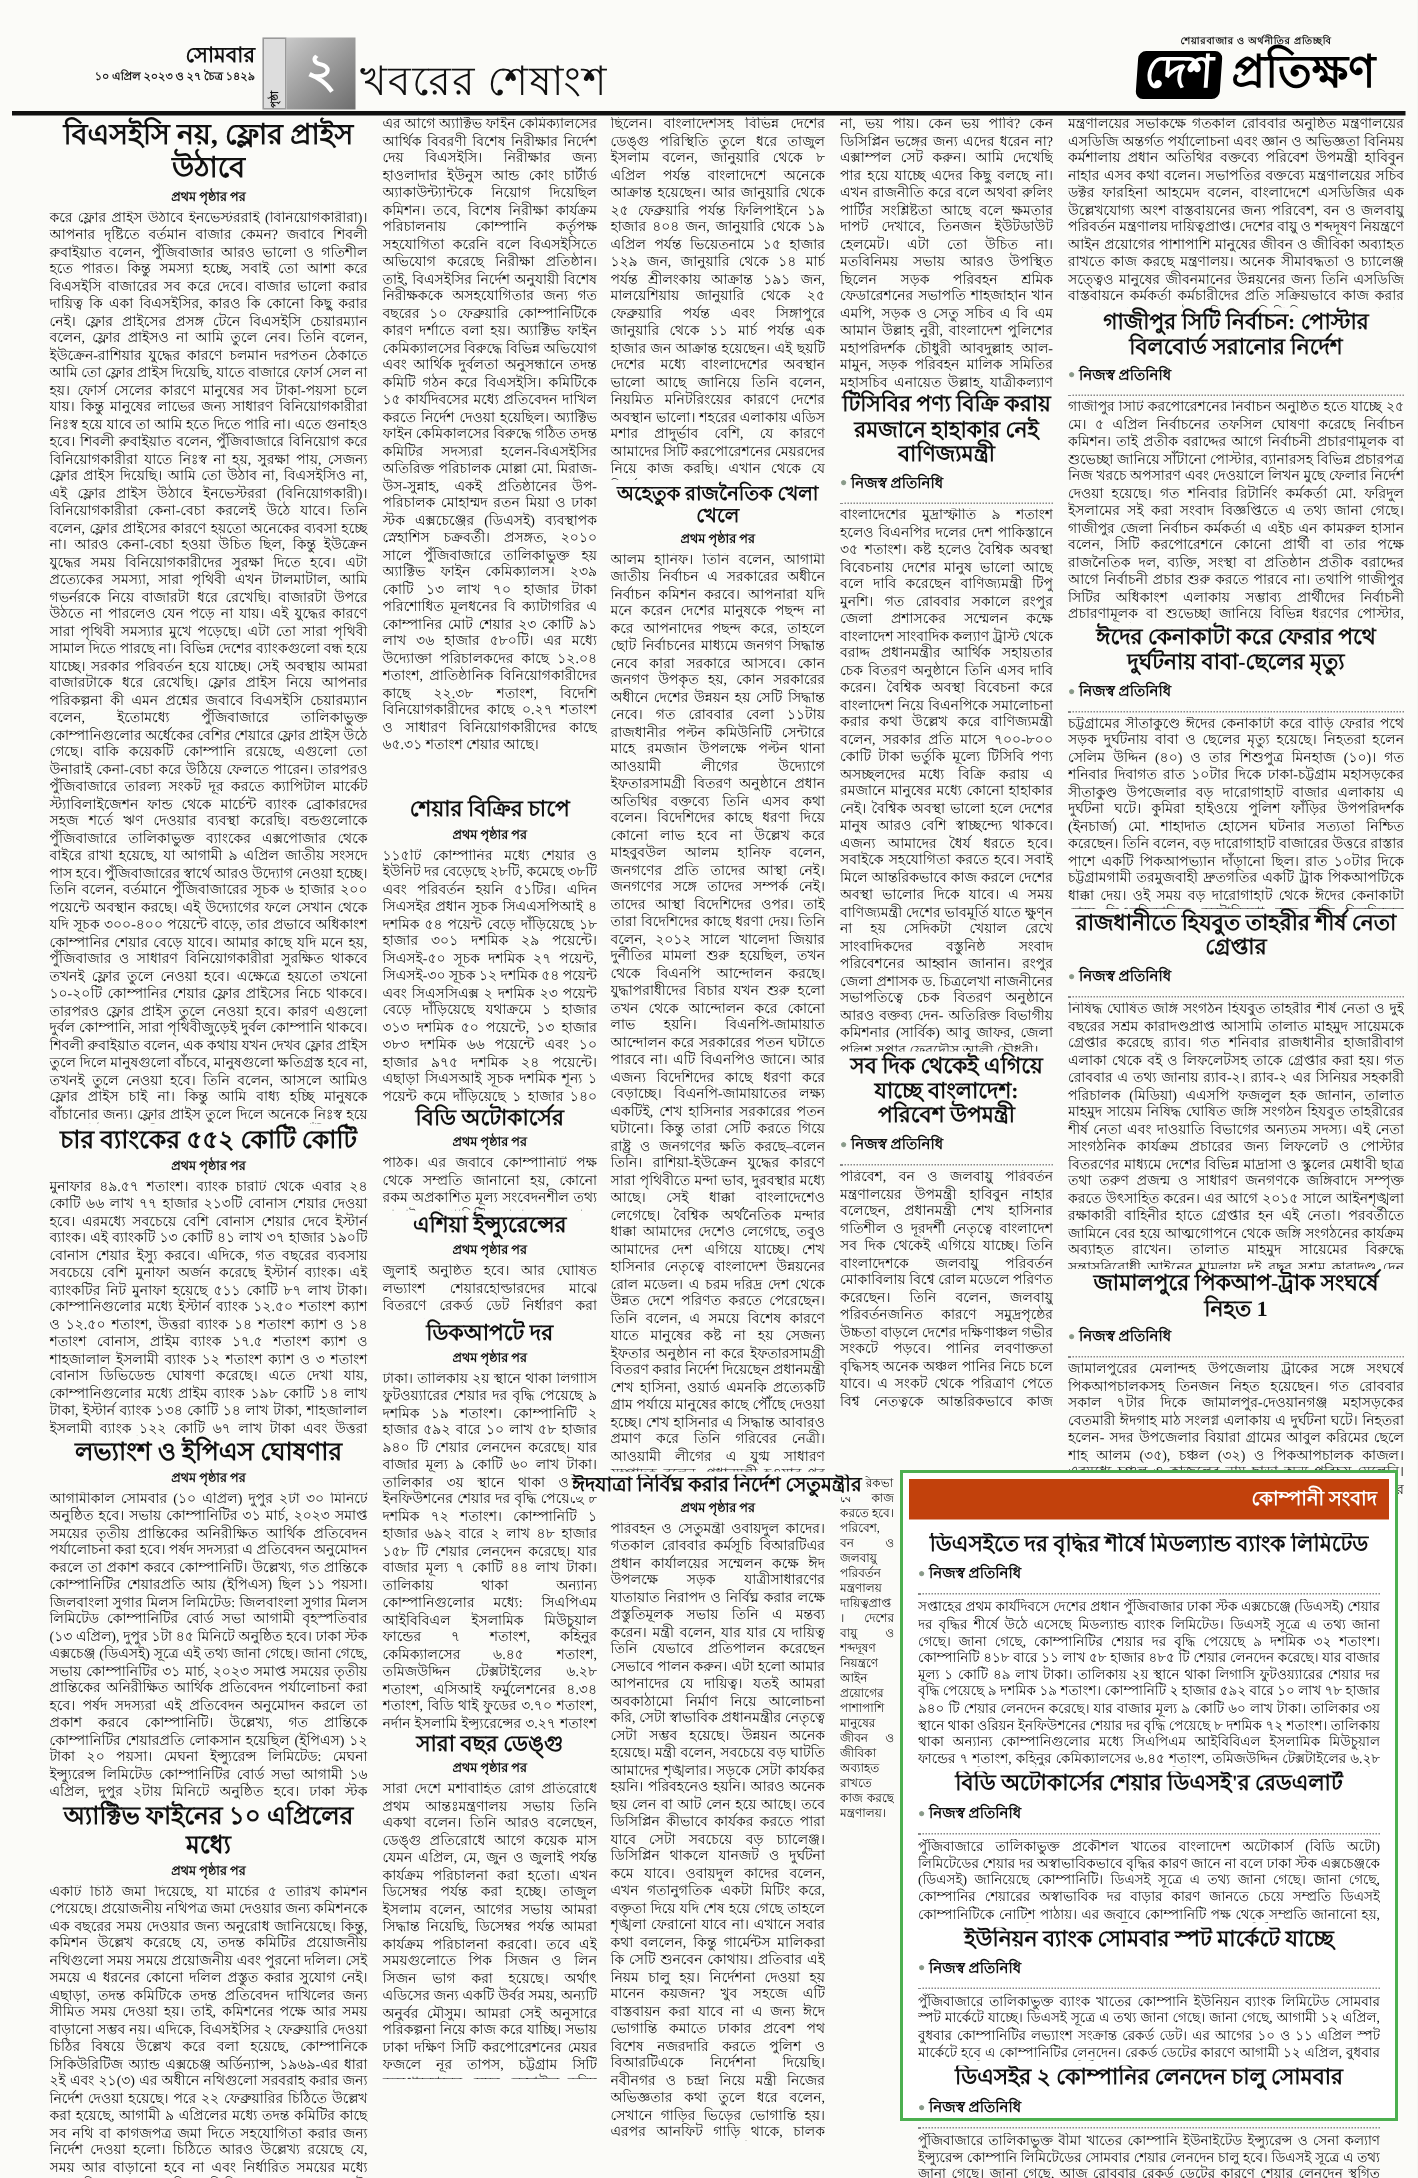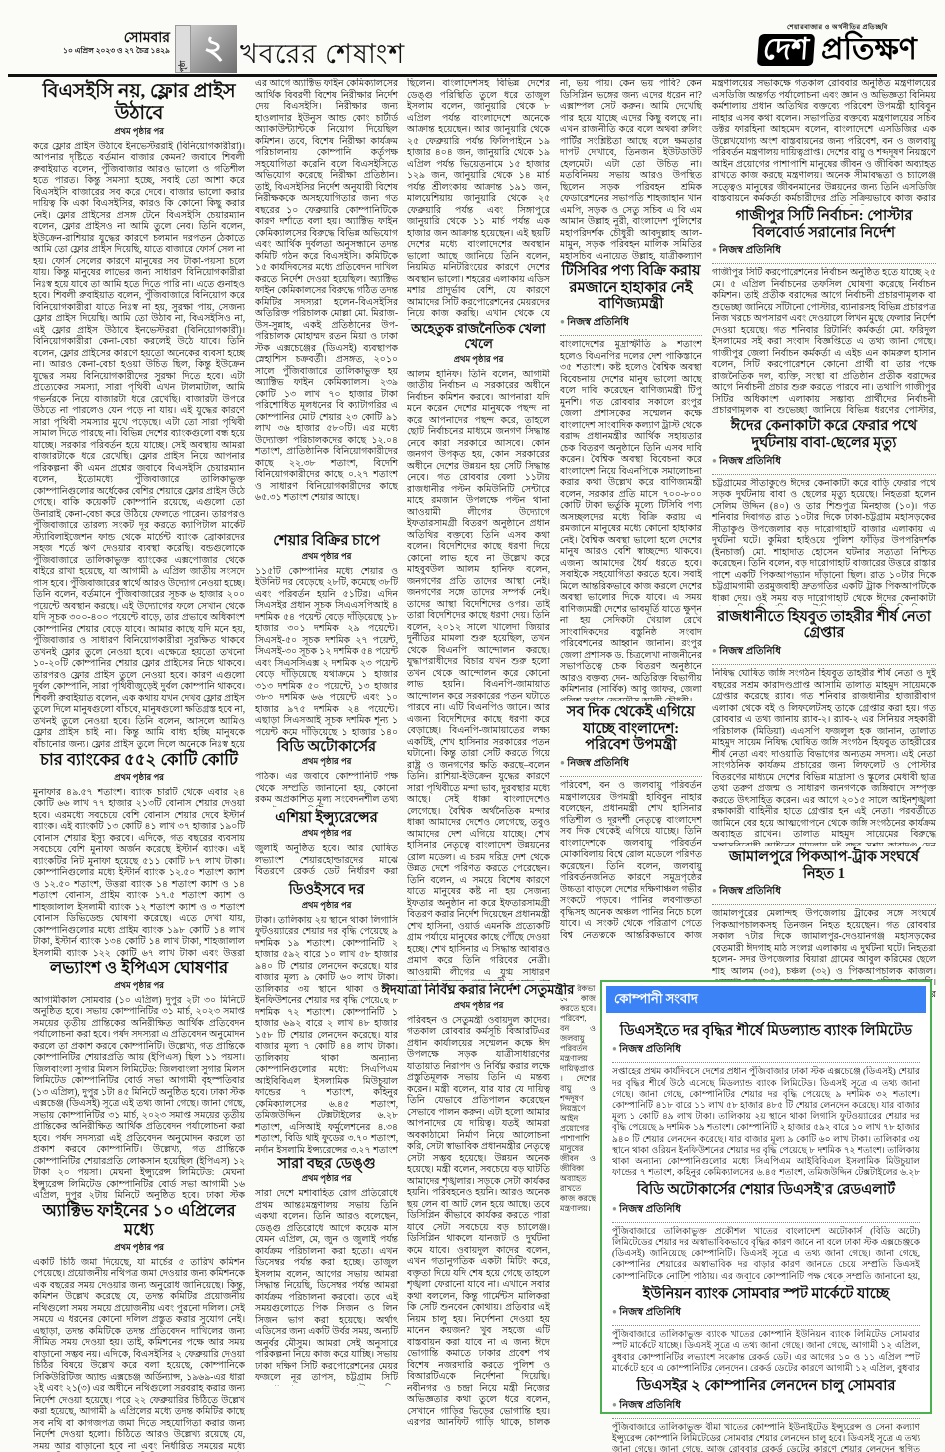--- a/index.html
+++ b/index.html
@@ -26,21 +26,21 @@
   .fs17{font-size:16.5px;}
   .fs15{font-size:14.5px;}
   .fs14{font-size:13px;}
   .cont{font-size:8.5px;font-weight:700;text-align:center;margin:0 0 2px;}
   .byline{font-size:10px;font-weight:700;border-bottom:1px dotted #888;padding:1px 0 4px;margin-bottom:3px;}
   .dot{color:#8a9a8a;font-size:8px;vertical-align:1px;}
   .body{font-size:9.3px;line-height:11.5px;text-align:justify;overflow:hidden;word-break:break-word;}
   .wide-h{white-space:nowrap;overflow:hidden;width:198px;margin-left:-28px;background:#fbfbf8;position:relative;z-index:2;}
   
   #company-box{position:absolute;left:600px;top:980px;width:332px;height:434px;border:2px solid #4caf50;background:#fff;box-sizing:border-box;}
-  .box-bar{background:#3b82f6;color:#fff;font-size:13px;font-weight:700;padding:3px 8px;margin:4px;}
+  .box-bar{background:#c2410c;color:#fff;font-size:13px;font-weight:700;padding:3px 8px;margin:4px;text-align:right;}
   .box-inner{padding:2px 10px 4px;}
   .box-h{font-weight:700;text-align:center;font-size:14.5px;line-height:1.2;white-space:nowrap;overflow:hidden;margin:3px 0 1px;}
   .box-body{font-size:9px;line-height:11.2px;text-align:justify;overflow:hidden;word-break:break-word;}
 </style>
 </head>
 <body>
 
 <div id="page">
 
   <div class="date-block">
@@ -77,21 +77,21 @@
     <div class="body" style="height:452px">এর আগে অ্যাক্টিভ ফাইন কেমিক্যালসের আর্থিক বিবরণী বিশেষ নিরীক্ষার নির্দেশ দেয় বিএসইসি। নিরীক্ষার জন্য হাওলাদার ইউনুস আন্ড কোং চার্টার্ড অ্যাকাউন্ট্যান্টকে নিয়োগ দিয়েছিল কমিশন। তবে, বিশেষ নিরীক্ষা কার্যক্রম পরিচালনায় কোম্পানি কর্তৃপক্ষ সহযোগিতা করেনি বলে বিএসইসিতে অভিযোগ করেছে নিরীক্ষা প্রতিষ্ঠান। তাই, বিএসইসির নির্দেশ অনুযায়ী বিশেষ নিরীক্ষককে অসহযোগিতার জন্য গত বছরের ১০ ফেব্রুয়ারি কোম্পানিটিকে কারণ দর্শাতে বলা হয়। অ্যাক্টিভ ফাইন কেমিক্যালসের বিরুদ্ধে বিভিন্ন অভিযোগ এবং আর্থিক দুর্বলতা অনুসন্ধানে তদন্ত কমিটি গঠন করে বিএসইসি। কমিটিকে ১৫ কার্যদিবসের মধ্যে প্রতিবেদন দাখিল করতে নির্দেশ দেওয়া হয়েছিল। অ্যাক্টিভ ফাইন কেমিকালসের বিরুদ্ধে গঠিত তদন্ত কমিটির সদস্যরা হলেন-বিএসইসির অতিরিক্ত পরিচালক মোল্লা মো. মিরাজ-উস-সুন্নাহ, একই প্রতিষ্ঠানের উপ-পরিচালক মোহাম্মদ রতন মিয়া ও ঢাকা স্টক এক্সচেঞ্জের (ডিএসই) ব্যবস্থাপক স্নেহাশিস চক্রবর্তী। প্রসঙ্গত, ২০১০ সালে পুঁজিবাজারে তালিকাভুক্ত হয় অ্যাক্টিভ ফাইন কেমিক্যালস। ২৩৯ কোটি ১৩ লাখ ৭০ হাজার টাকা পরিশোধিত মূলধনের বি ক্যাটাগরির এ কোম্পানির মোট শেয়ার ২৩ কোটি ৯১ লাখ ৩৬ হাজার ৫৮০টি। এর মধ্যে উদ্যোক্তা পরিচালকদের কাছে ১২.০৪ শতাংশ, প্রাতিষ্ঠানিক বিনিয়োগকারীদের কাছে ২২.৩৮ শতাংশ, বিদেশি বিনিয়োগকারীদের কাছে ০.২৭ শতাংশ ও সাধারণ বিনিয়োগকারীদের কাছে ৬৫.৩১ শতাংশ শেয়ার আছে।</div>
     <div class="a-h fs15">শেয়ার বিক্রির চাপে</div>
     <div class="cont">প্রথম পৃষ্ঠার পর</div>
     <div class="body" style="height:170px">১১৫টি কোম্পানির মধ্যে শেয়ার ও ইউনিট দর বেড়েছে ২৮টি, কমেছে ৩৮টি এবং পরিবর্তন হয়নি ৫১টির। এদিন সিএসইর প্রধান সূচক সিএএসপিআই ৪ দশমিক ৫৪ পয়েন্ট বেড়ে দাঁড়িয়েছে ১৮ হাজার ৩০১ দশমিক ২৯ পয়েন্টে। সিএসই-৫০ সূচক দশমিক ২৭ পয়েন্ট, সিএসই-৩০ সূচক ১২ দশমিক ৫৪ পয়েন্ট এবং সিএসসিএক্স ২ দশমিক ২৩ পয়েন্ট বেড়ে দাঁড়িয়েছে যথাক্রমে ১ হাজার ৩১৩ দশমিক ৫০ পয়েন্টে, ১৩ হাজার ৩৮৩ দশমিক ৬৬ পয়েন্টে এবং ১০ হাজার ৯৭৫ দশমিক ২৪ পয়েন্টে। এছাড়া সিএসআই সূচক দশমিক শূন্য ১ পয়েন্ট কমে দাঁড়িয়েছে ১ হাজার ১৪০ দশমিক ৩৬ পয়েন্টে।</div>
     <div class="a-h fs15">বিডি অটোকার্সের</div>
     <div class="cont">প্রথম পৃষ্ঠার পর</div>
     <div class="body" style="height:36px">পাঠক। এর জবাবে কোম্পানিটি পক্ষ থেকে সম্প্রতি জানানো হয়, কোনো রকম অপ্রকাশিত মূল্য সংবেদনশীল তথ্য ছাড়াই কোম্পানিটির শেয়ার দর এভাবে বাড়ছে।</div>
     <div class="a-h fs15">এশিয়া ইন্স্যুরেন্সের</div>
     <div class="cont">প্রথম পৃষ্ঠার পর</div>
     <div class="body" style="height:36px">জুলাই অনুষ্ঠিত হবে। আর ঘোষিত লভ্যাংশ শেয়ারহোল্ডারদের মাঝে বিতরণে রেকর্ড ডেট নির্ধারণ করা হয়েছে ১৮ মে।</div>
-    <div class="a-h fs15">ডিওইসবে দর</div>
+    <div class="a-h fs15">ডিকআপটে দর</div>
     <div class="cont">প্রথম পৃষ্ঠার পর</div>
     <div class="body" style="height:238px">টাকা। তালিকায় ২য় স্থানে থাকা লিগাসি ফুটওয়্যারের শেয়ার দর বৃদ্ধি পেয়েছে ৯ দশমিক ১৯ শতাংশ। কোম্পানিটি ২ হাজার ৫৯২ বারে ১০ লাখ ৫৮ হাজার ৯৪০ টি শেয়ার লেনদেন করেছে। যার বাজার মূল্য ৯ কোটি ৬০ লাখ টাকা। তালিকার ৩য় স্থানে থাকা ওরিয়ন ইনফিউশনের শেয়ার দর বৃদ্ধি পেয়েছে ৮ দশমিক ৭২ শতাংশ। কোম্পানিটি ১ হাজার ৬৯২ বারে ২ লাখ ৪৮ হাজার ১৫৮ টি শেয়ার লেনদেন করেছে। যার বাজার মূল্য ৭ কোটি ৪৪ লাখ টাকা। তালিকায় থাকা অন্যান্য কোম্পানিগুলোর মধ্যে: সিএপিএম আইবিবিএল ইসলামিক মিউচুয়াল ফান্ডের ৭ শতাংশ, কহিনুর কেমিক্যালসের ৬.৪৫ শতাংশ, তমিজউদ্দিন টেক্সটাইলের ৬.২৮ শতাংশ, এসিআই ফর্মুলেশনের ৪.৩৪ শতাংশ, বিডি থাই ফুডের ৩.৭০ শতাংশ, নর্দান ইসলামি ইন্স্যুরেন্সের ৩.২৭ শতাংশ এবং সমতা লেদারের ২.৯১ শতাংশ দর বেড়েছে।</div>
     <div class="a-h fs15">সারা বছর ডেঙ্গু</div>
     <div class="cont">প্রথম পৃষ্ঠার পর</div>
     <div class="body" style="height:198px">সারা দেশে মশাবাহিত রোগ প্রতিরোধে প্রথম আন্তঃমন্ত্রণালয় সভায় তিনি একথা বলেন। তিনি আরও বলেছেন, ডেঙ্গু প্রতিরোধে আগে কয়েক মাস যেমন এপ্রিল, মে, জুন ও জুলাই পর্যন্ত কার্যক্রম পরিচালনা করা হতো। এখন ডিসেম্বর পর্যন্ত করা হচ্ছে। তাজুল ইসলাম বলেন, আগের সভায় আমরা সিদ্ধান্ত নিয়েছি, ডিসেম্বর পর্যন্ত আমরা কার্যক্রম পরিচালনা করবো। তবে এই সময়গুলোতে পিক সিজন ও লিন সিজন ভাগ করা হয়েছে। অর্থাৎ এডিসের জন্য একটি উর্বর সময়, অন্যটি অনুর্বর মৌসুম। আমরা সেই অনুসারে পরিকল্পনা নিয়ে কাজ করে যাচ্ছি। সভায় ঢাকা দক্ষিণ সিটি করপোরেশনের মেয়র ফজলে নূর তাপস, চট্টগ্রাম সিটি করপোরেশনের মেয়র রেজাউল করিম চৌধুরী ও স্থানীয় সরকার বিভাগের সচিব মুহম্মদ ইবরাহিম</div>
   </div>
 
   <div class="col" style="left:407px;width:143px;">
     <div class="body" style="height:242px">ছিলেন। বাংলাদেশসহ বিভিন্ন দেশের ডেঙ্গু পরিস্থিতি তুলে ধরে তাজুল ইসলাম বলেন, জানুয়ারি থেকে ৮ এপ্রিল পর্যন্ত বাংলাদেশে অনেকে আক্রান্ত হয়েছেন। আর জানুয়ারি থেকে ২৫ ফেব্রুয়ারি পর্যন্ত ফিলিপাইনে ১৯ হাজার ৪০৪ জন, জানুয়ারি থেকে ১৯ এপ্রিল পর্যন্ত ভিয়েতনামে ১৫ হাজার ১২৯ জন, জানুয়ারি থেকে ১৪ মার্চ পর্যন্ত শ্রীলংকায় আক্রান্ত ১৯১ জন, মালয়েশিয়ায় জানুয়ারি থেকে ২৫ ফেব্রুয়ারি পর্যন্ত এবং সিঙ্গাপুরে জানুয়ারি থেকে ১১ মার্চ পর্যন্ত এক হাজার জন আক্রান্ত হয়েছেন। এই ছয়টি দেশের মধ্যে বাংলাদেশের অবস্থান ভালো আছে জানিয়ে তিনি বলেন, নিয়মিত মনিটরিংয়ের কারণে দেশের অবস্থান ভালো। শহরের এলাকায় এডিস মশার প্রাদুর্ভাব বেশি, যে কারণে আমাদের সিটি করপোরেশনের মেয়রদের নিয়ে কাজ করছি। এখান থেকে যে নির্দেশনা দেওয়া হয়, তারা স্বতঃস্ফূর্তভাবে নিজ নিজ প্রতিষ্ঠানের দায়িত্বপ্রাপ্তদের নির্দেশনা দিচ্ছেন। যে কারণে অন্য দেশগুলোর চেয়ে ভালো আছি। গত বছর ডেঙ্গুর সংক্রমণ বেশি ছিল, যে কারণে ডেঙ্গু মোকাবিলায় সরকারের প্রস্তুতি সম্পর্কে জানতে চাইলে মন্ত্রী বলেন, গত বছরের সমসাময়িক দেশগুলোর তুলনায় আমাদের ভালো ছিল। কিন্তু তাতে আমরা সন্তুষ্ট ছিলাম না।</div>
     <div class="a-h fs14">অহেতুক রাজনৈতিক খেলা খেলে</div>

